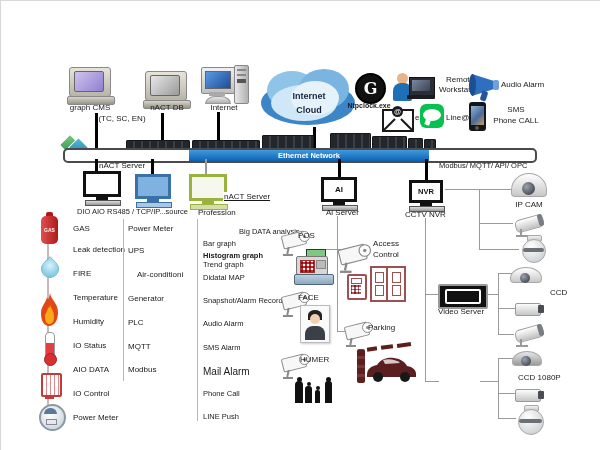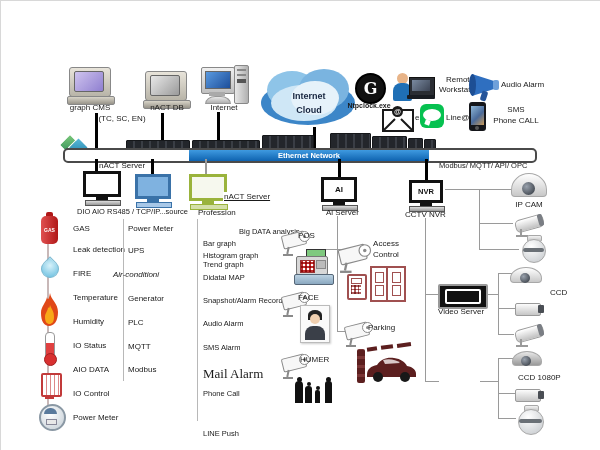--- a/index.html
+++ b/index.html
@@ -247,37 +247,37 @@
   <div class="lst" style="left:72px;top:340px;">IO Status</div>
   <div class="lst" style="left:72px;top:364px;">AIO DATA</div>
   <div class="lst" style="left:72px;top:388px;">IO Control</div>
   <div class="lst" style="left:72px;top:412px;">Power Meter</div>
 
   <div class="gln" style="left:122px;top:218px;width:1px;height:162px;background:#b8b8b8;"></div>
   <div class="gln" style="left:196px;top:218px;width:1px;height:202px;background:#b8b8b8;"></div>
 
   <div class="lst" style="left:127px;top:223px;">Power Meter</div>
   <div class="lst" style="left:127px;top:245px;">UPS</div>
-  <div class="lst" style="left:112px;top:269px;font-style:italic;">Air-conditioni</div>
+  <div class="lst" style="left:136px;top:269px;">Air-conditioni</div>
   <div class="lst" style="left:127px;top:293px;">Generator</div>
   <div class="lst" style="left:127px;top:317px;">PLC</div>
   <div class="lst" style="left:127px;top:341px;">MQTT</div>
   <div class="lst" style="left:127px;top:364px;">Modbus</div>
 
   <div class="lst" style="left:202px;top:226px;font-size:7.5px;margin-left:36px;">Big DATA analysis</div>
   <div class="lst" style="left:202px;top:238px;font-size:7.5px;">Bar graph</div>
-  <div class="lst" style="left:202px;top:250px;font-size:7.5px;">Histogram graph</div>
+  <div class="lst" style="left:202px;top:250px;font-size:7.5px;font-weight:bold;">Histogram graph</div>
   <div class="lst" style="left:202px;top:259px;font-size:7.5px;">Trend graph</div>
   <div class="lst" style="left:202px;top:272px;font-size:7.5px;">Didatal MAP</div>
   <div class="lst" style="left:202px;top:295px;font-size:7.5px;">Snapshot/Alarm Record</div>
   <div class="lst" style="left:202px;top:318px;font-size:7.5px;">Audio Alarm</div>
   <div class="lst" style="left:202px;top:342px;font-size:7.5px;">SMS Alarm</div>
-  <div class="lst" style="left:202px;top:365px;font-size:13px;font-family:Liberation Serif, serif;">Mail Alarm</div>
+  <div class="lst" style="left:202px;top:365px;font-size:10px;">Mail Alarm</div>
   <div class="lst" style="left:202px;top:388px;font-size:7.5px;">Phone Call</div>
-  <div class="lst" style="left:202px;top:411px;font-size:7.5px;margin-top:17px;">LINE Push</div>
+  <div class="lst" style="left:202px;top:411px;font-size:7.5px;">LINE Push</div>
 
   <div class="gln" style="left:336px;top:215px;width:1px;height:116px;"></div>
   <div class="gln" style="left:312px;top:248px;width:25px;height:1px;"></div>
   <div class="gln" style="left:337px;top:248px;width:16px;height:1px;"></div>
   <div class="gln" style="left:337px;top:330px;width:13px;height:1px;"></div>
 
   <div class="cctvcam" style="left:281px;top:229px;">
       <div class="body"></div>
       <div class="lens"></div>
       <div class="mount"></div>

